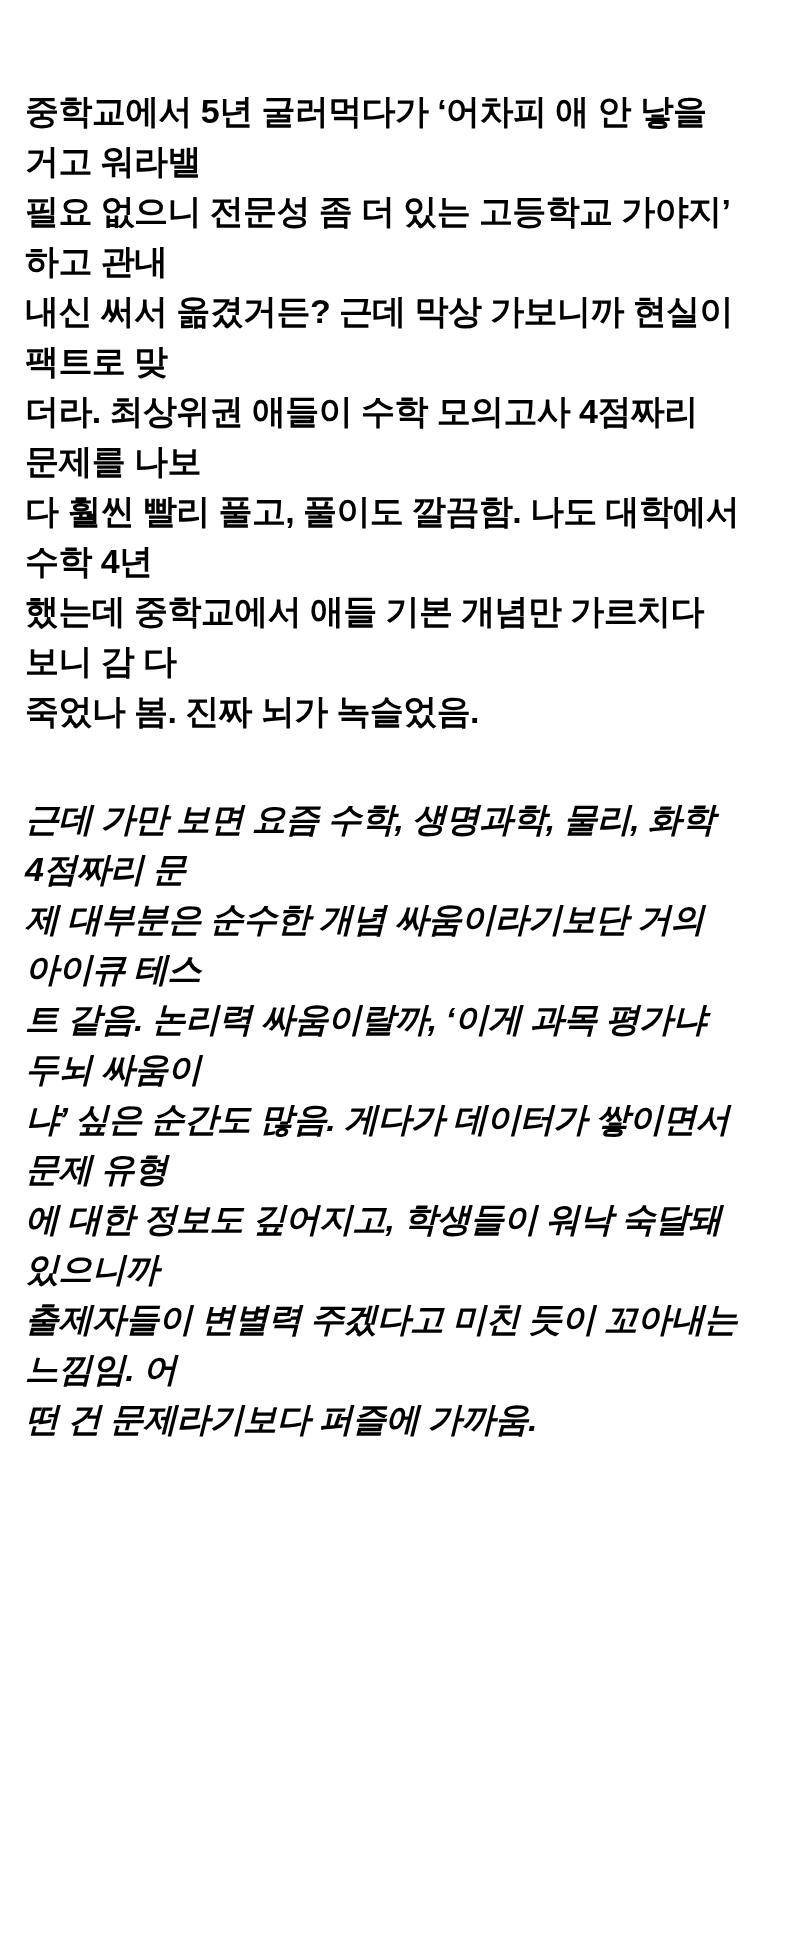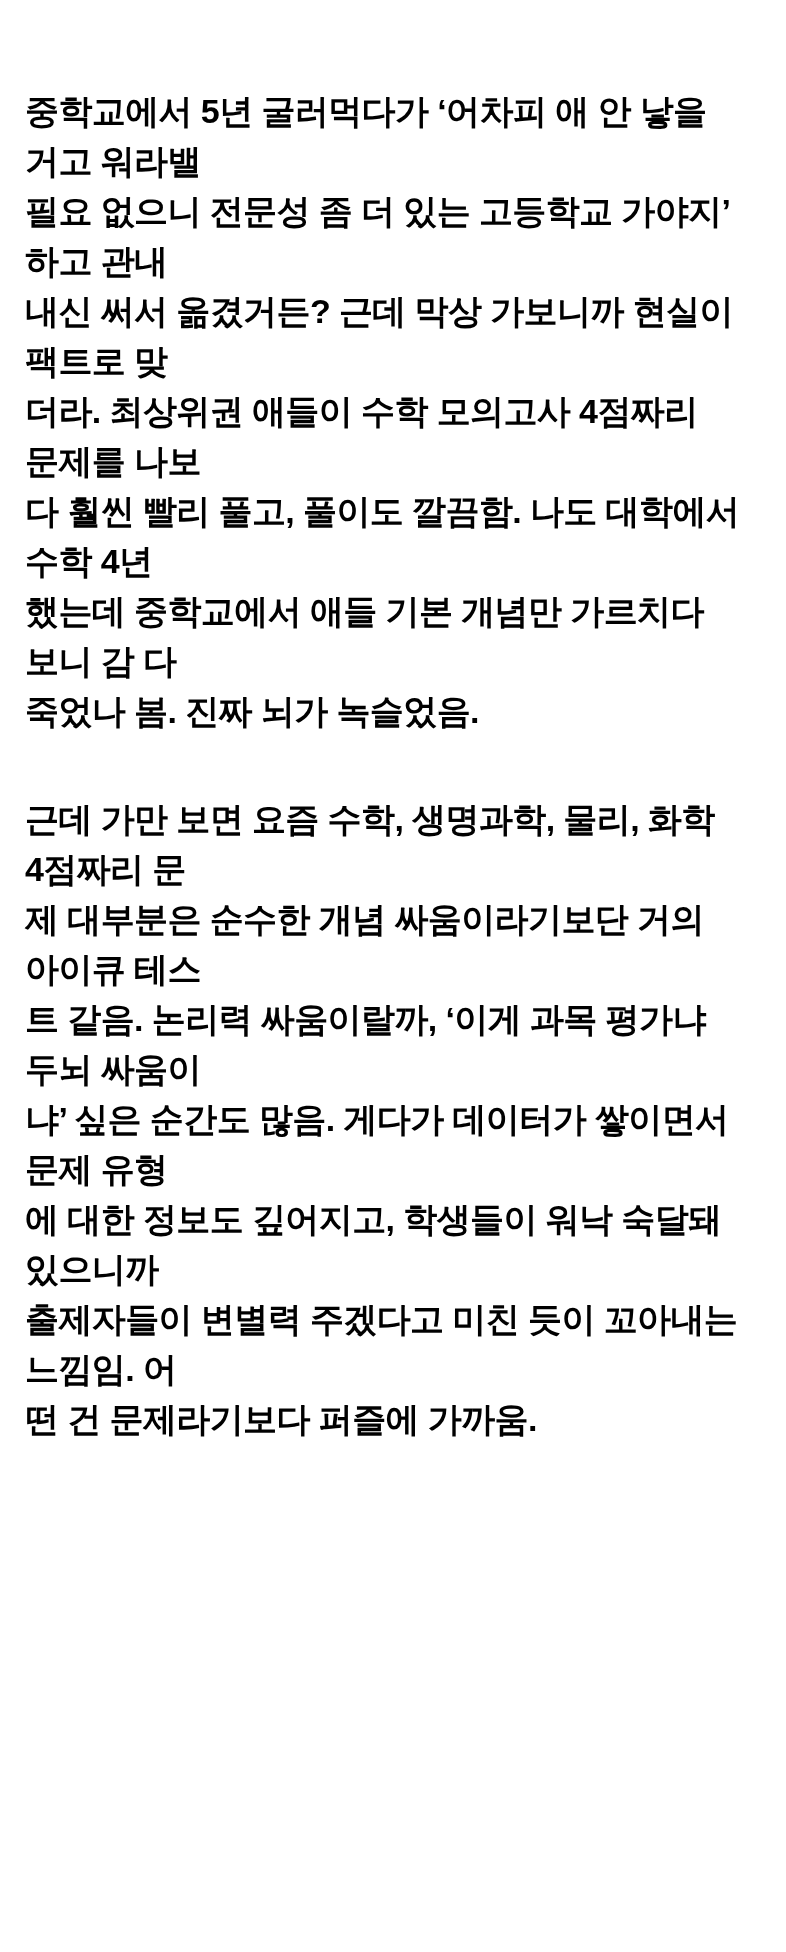--- a/index.html
+++ b/index.html
@@ -23,20 +23,21 @@
     font-size: 34px;
     line-height: 50px;
     font-weight: 600;
     letter-spacing: -0.6px;
     color: #000000;
     white-space: pre-line;
     word-break: keep-all;
   }
   .para.no-gap {
     margin-bottom: 0;
+    font-style: italic;
   }
 </style>
 </head>
 <body style="background: rgb(255, 255, 255);">
 
 <main class="post-body">
   <p class="para">중학교에서 5년 굴러먹다가 ‘어차피 애 안 낳을 거고 워라밸
 필요 없으니 전문성 좀 더 있는 고등학교 가야지’ 하고 관내
 내신 써서 옮겼거든? 근데 막상 가보니까 현실이 팩트로 맞
 더라. 최상위권 애들이 수학 모의고사 4점짜리 문제를 나보

